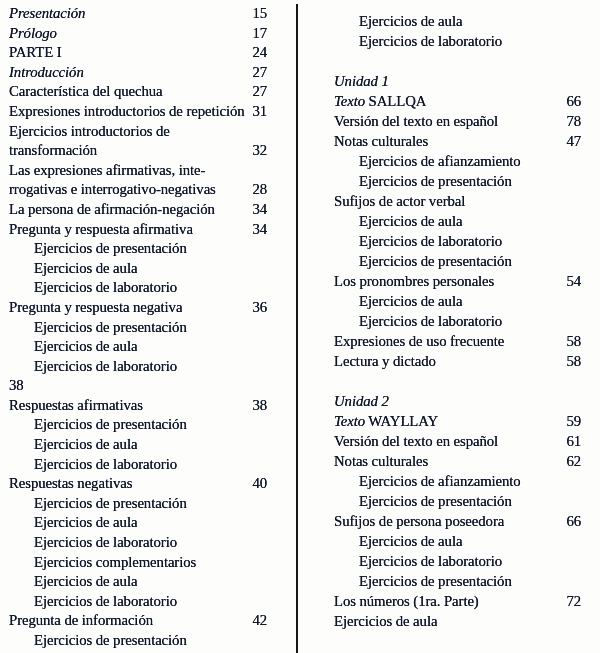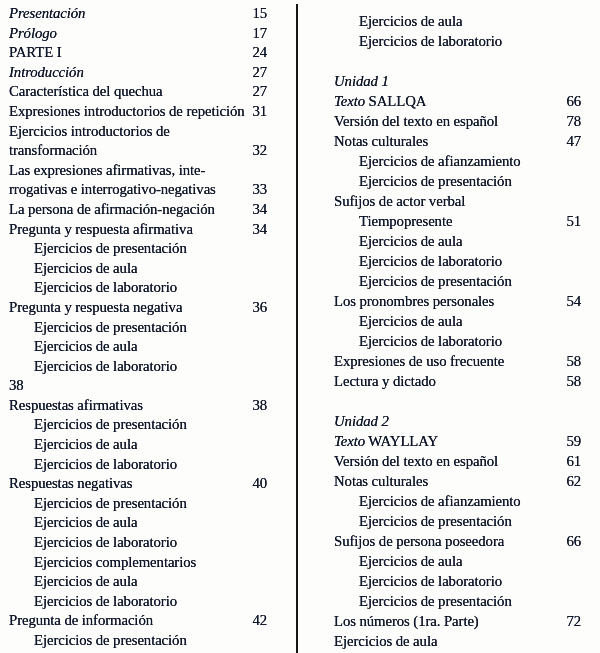--- a/index.html
+++ b/index.html
@@ -95,21 +95,21 @@
       </div>
       <div class="row">
         <span class="title">transformación</span>
         <span class="page-num">32</span>
       </div>
       <div class="row">
         <span class="title">Las expresiones afirmativas, inte-</span>
       </div>
       <div class="row">
         <span class="title">rrogativas e interrogativo-negativas</span>
-        <span class="page-num">33</span>
+        <span class="page-num">28</span>
       </div>
       <div class="row">
         <span class="title">La persona de afirmación-negación</span>
         <span class="page-num">34</span>
       </div>
       <div class="row">
         <span class="title">Pregunta y respuesta afirmativa</span>
         <span class="page-num">34</span>
       </div>
       <div class="row">
@@ -205,24 +205,20 @@
         <span class="page-num">47</span>
       </div>
       <div class="row">
         <span class="title indent-1">Ejercicios de afianzamiento</span>
       </div>
       <div class="row">
         <span class="title indent-1">Ejercicios de presentación</span>
       </div>
       <div class="row">
         <span class="title">Sufijos de actor verbal</span>
-      </div>
-      <div class="row">
-        <span class="title indent-1">Tiempopresente</span>
-        <span class="page-num">51</span>
       </div>
       <div class="row">
         <span class="title indent-1">Ejercicios de aula</span>
       </div>
       <div class="row">
         <span class="title indent-1">Ejercicios de laboratorio</span>
       </div>
       <div class="row">
         <span class="title indent-1">Ejercicios de presentación</span>
       </div>

